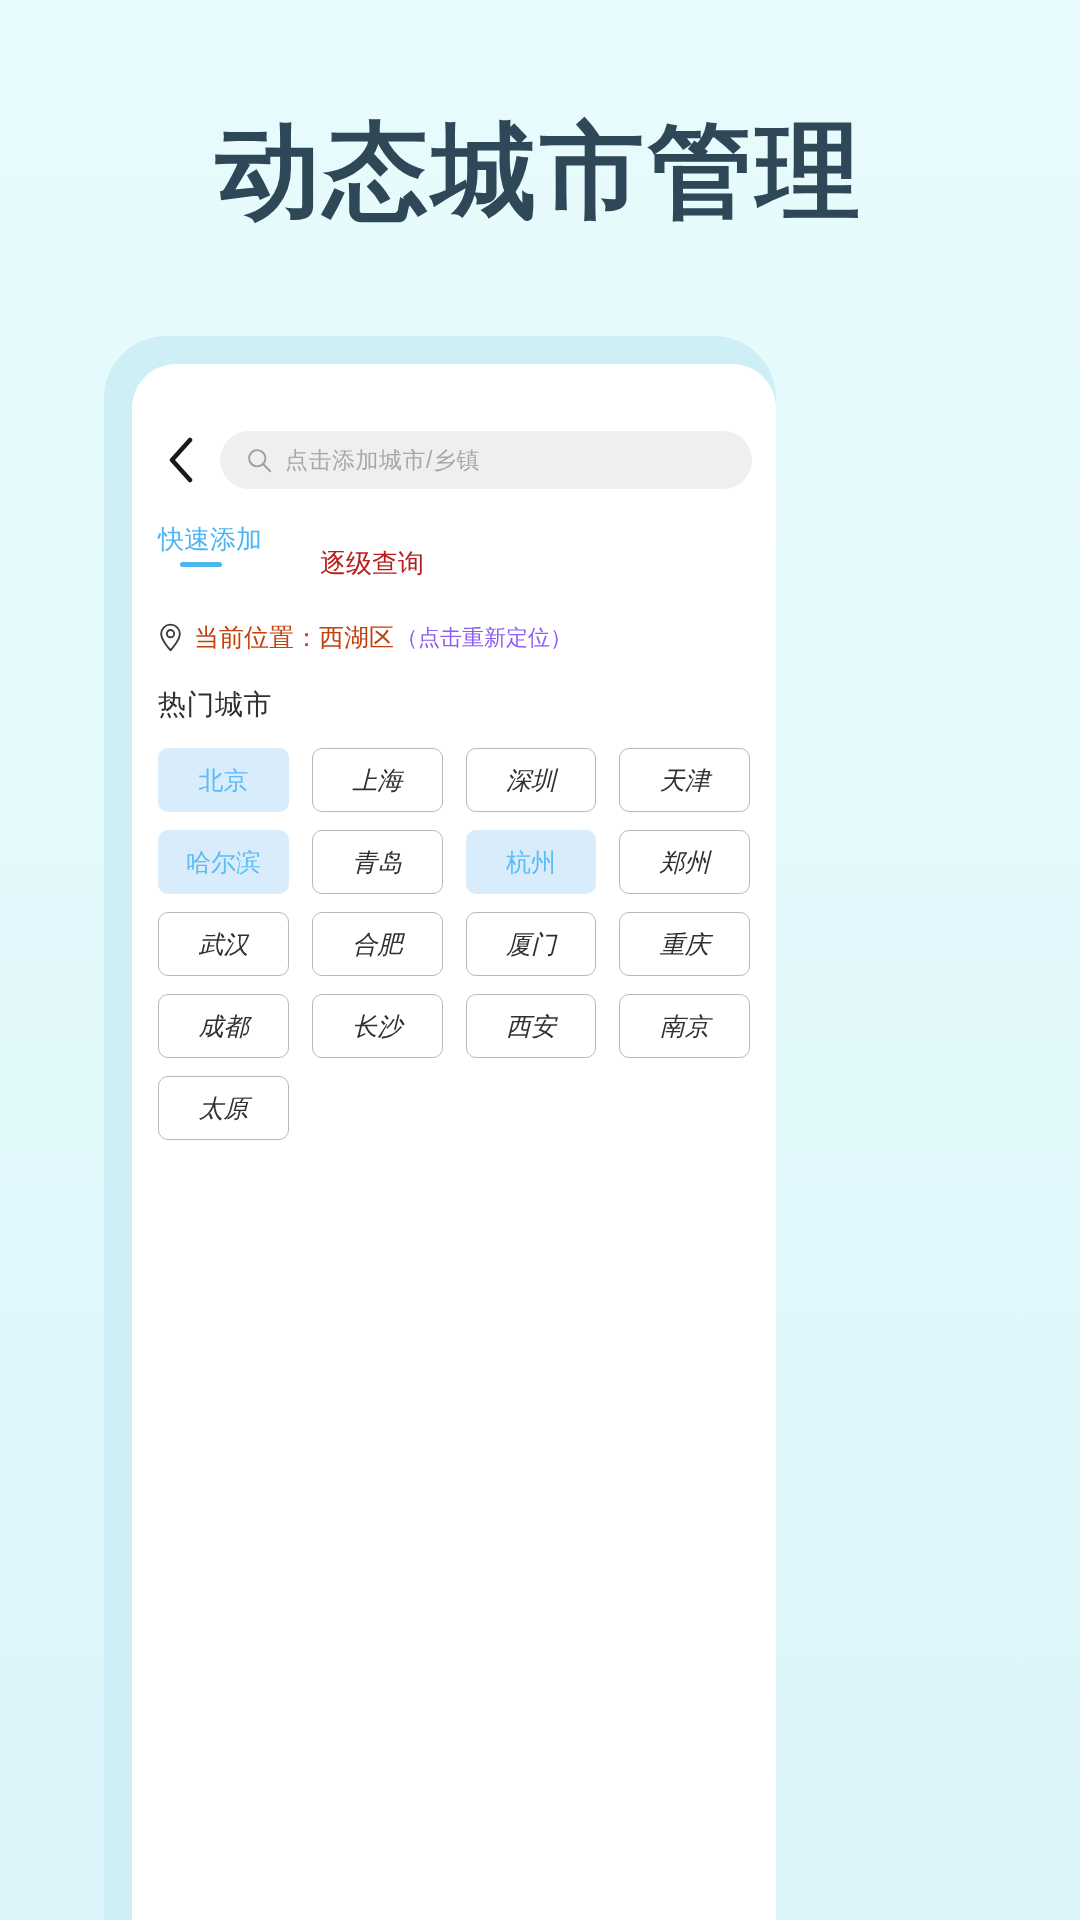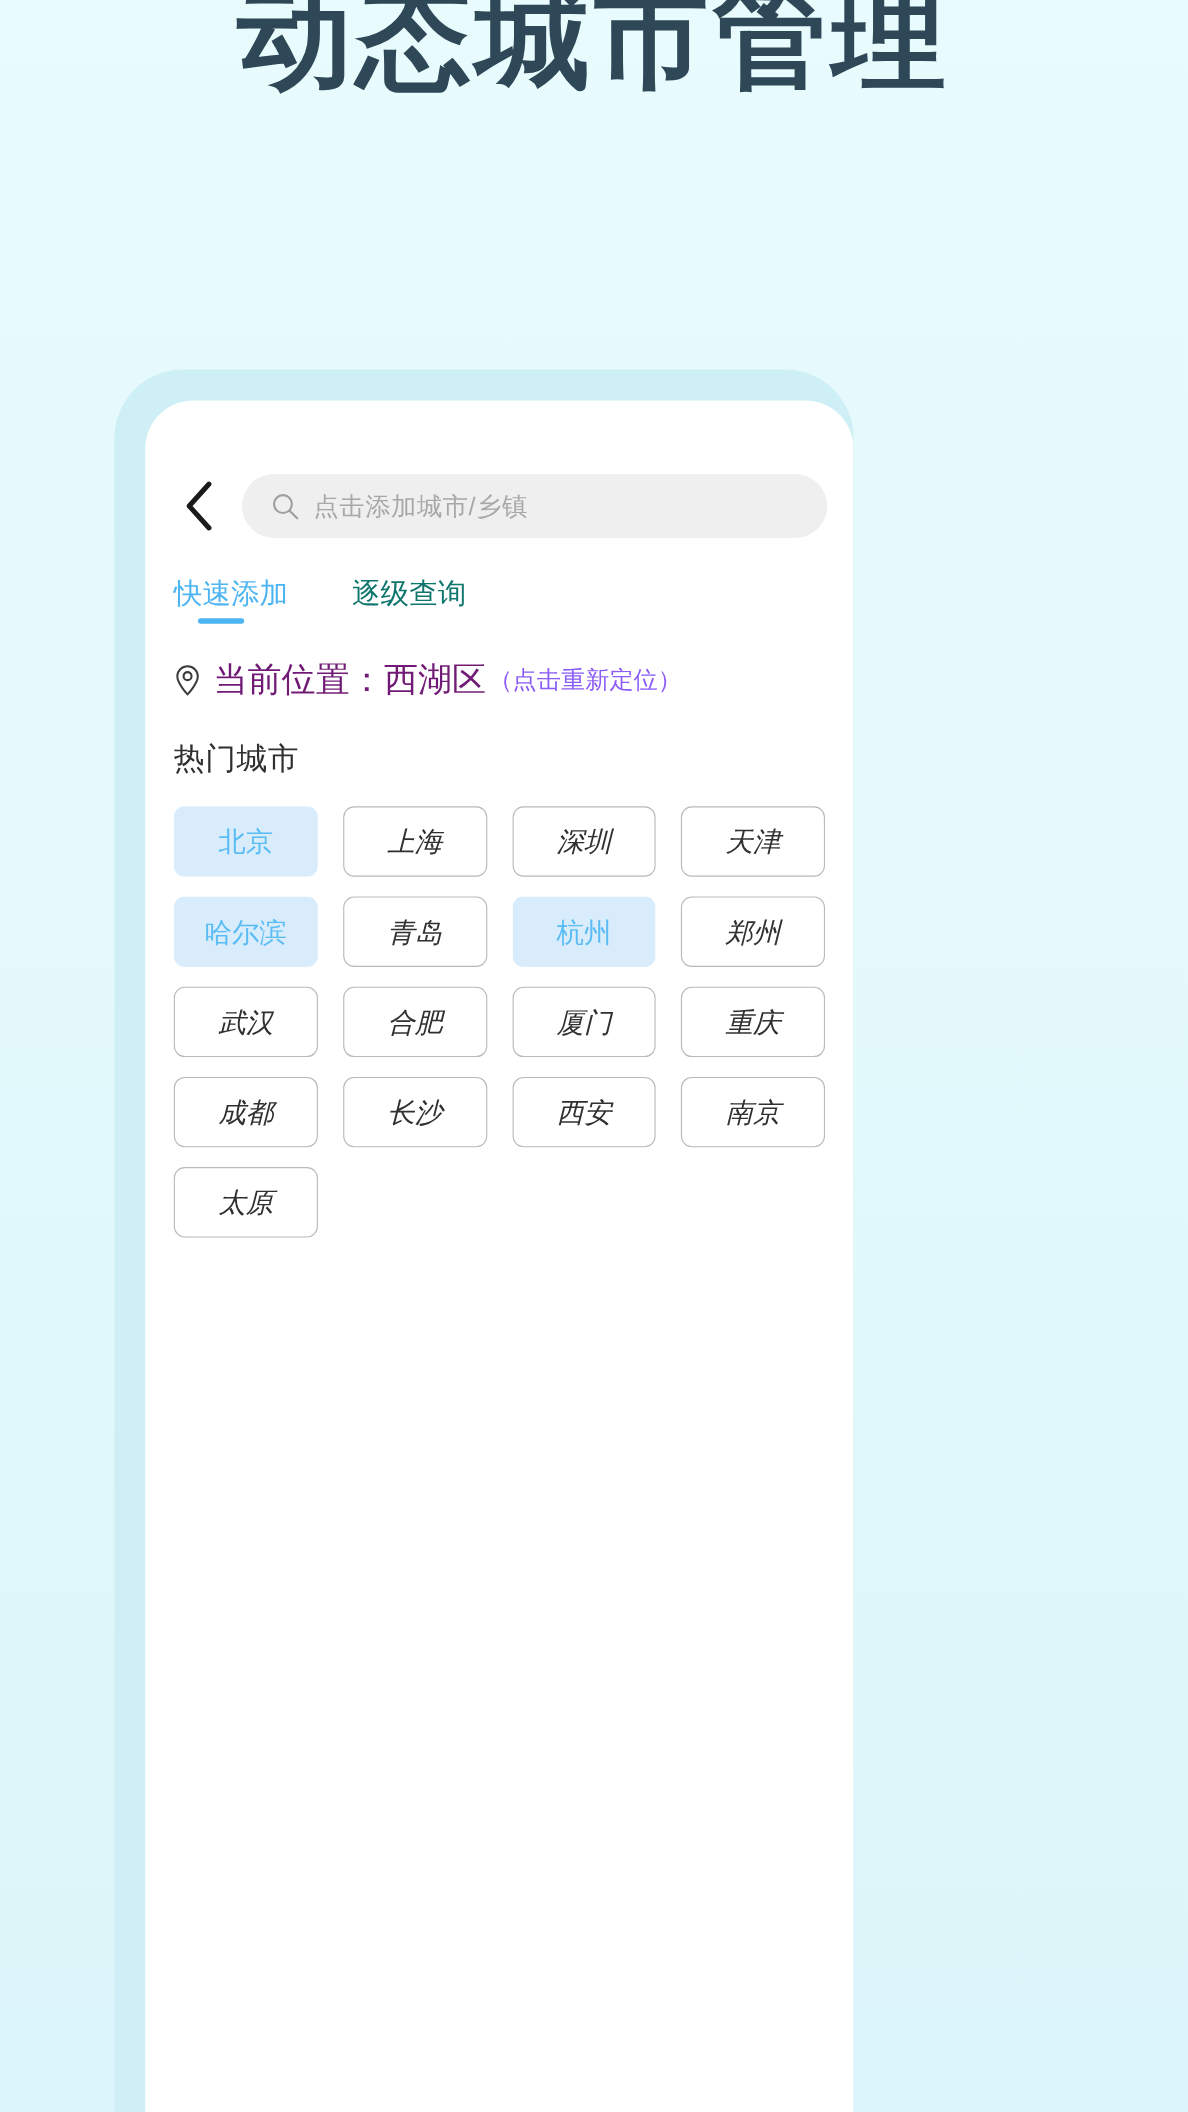--- a/index.html
+++ b/index.html
@@ -11,25 +11,26 @@
     height: 1920px;
     overflow: hidden;
     font-family: "Liberation Sans", "DejaVu Sans", sans-serif;
     background: linear-gradient(180deg, #e8fbfd 0%, #e3f9fc 45%, #dcf5fa 100%);
     position: relative;
   }
 
   
   .hero {
     position: absolute;
-    top: 0;
+    top: 12px;
     left: 0;
     width: 1080px;
     height: 335px;
     display: flex;
+    align-items: center;
     justify-content: center;
   }
   .hero-title {
     font-size: 104px;
     font-weight: 700;
     letter-spacing: 4px;
     color: #2f4858;
     line-height: 1;
     margin-top: -18px;
     white-space: nowrap;
@@ -113,21 +114,21 @@
   }
   .tab {
     position: relative;
     font-size: 26px;
     margin-right: 58px;
     padding-bottom: 10px;
     cursor: pointer;
     white-space: nowrap;
   }
   .tab.active { color: #4db5f2; }
-  .tab.inactive { color: #0f766e; }
+  .tab.inactive { color: #b91c1c; margin-top: 24px; }
   .tab.active::after {
     content: "";
     position: absolute;
     left: 22px;
     bottom: 0;
     width: 42px;
     height: 5px;
     background: #4db5f2;
     border-radius: 3px;
   }
@@ -141,22 +142,22 @@
     cursor: pointer;
   }
   .pin-icon {
     width: 25px;
     height: 29px;
     flex: 0 0 auto;
     margin-right: 11px;
     display: block;
   }
   .location-main {
-    font-size: 31px;
-    color: #701a75;
+    font-size: 25px;
+    color: #c2410c;
     white-space: nowrap;
   }
   .location-hint {
     font-size: 22px;
     color: #8b5cf6;
     white-space: nowrap;
     margin-left: 2px;
   }
 
   

